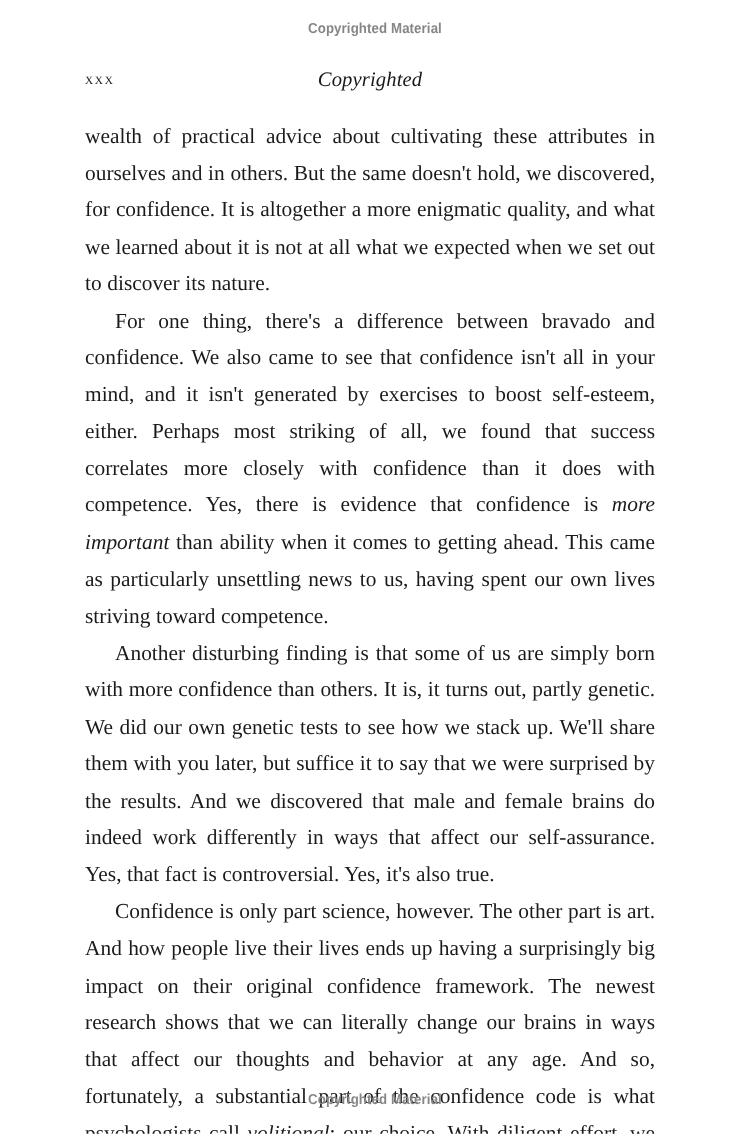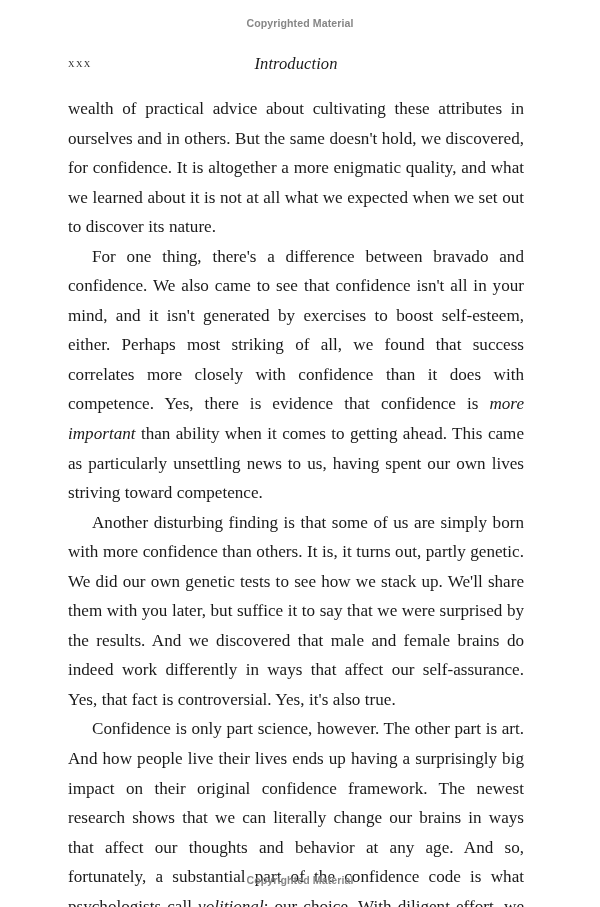--- a/index.html
+++ b/index.html
@@ -101,21 +101,21 @@
 </style>
 </head>
 <body>
 
 <div class="page">
 
   <div class="watermark watermark-top">Copyrighted Material</div>
 
   <div class="running-head">
     <span class="folio">xxx</span>
-    <span class="running-title">Introduction</span>
+    <span class="running-title">Copyrighted</span>
   </div>
 
   <div class="body-text">
       <p class="first"><span>wealth of practical advice about cultivating these attributes in ourselves and in others. But the same doesn't hold, we discovered, for confidence. It is altogether a more enigmatic quality, and what we learned about it is not at all what we expected when we set out to discover its nature.</span></p>
       <p><span>For one thing, there's a difference between bravado and confidence. We also came to see that confidence isn't all in your mind, and it isn't generated by exercises to boost self-esteem, either. Perhaps most striking of all, we found that success correlates more closely with confidence than it does with competence. Yes, there is evidence that confidence is </span><em>more important</em><span> than ability when it comes to getting ahead. This came as particularly unsettling news to us, having spent our own lives striving toward competence.</span></p>
       <p><span>Another disturbing finding is that some of us are simply born with more confidence than others. It is, it turns out, partly genetic. We did our own genetic tests to see how we stack up. We'll share them with you later, but suffice it to say that we were surprised by the results. And we discovered that male and female brains do indeed work differently in ways that affect our self-assurance. Yes, that fact is controversial. Yes, it's also true.</span></p>
       <p><span>Confidence is only part science, however. The other part is art. And how people live their lives ends up having a surprisingly big impact on their original confidence framework. The newest research shows that we can literally change our brains in ways that affect our thoughts and behavior at any age. And so, fortunately, a substantial part of the confidence code is what psychologists call </span><em>volitional</em><span>: our choice. With diligent effort, we can all choose to expand our confidence. But we will get there only if we stop trying to be perfect and start being prepared to fail.</span></p>
     </div>
 
   <div class="watermark watermark-bottom">Copyrighted Material</div>

